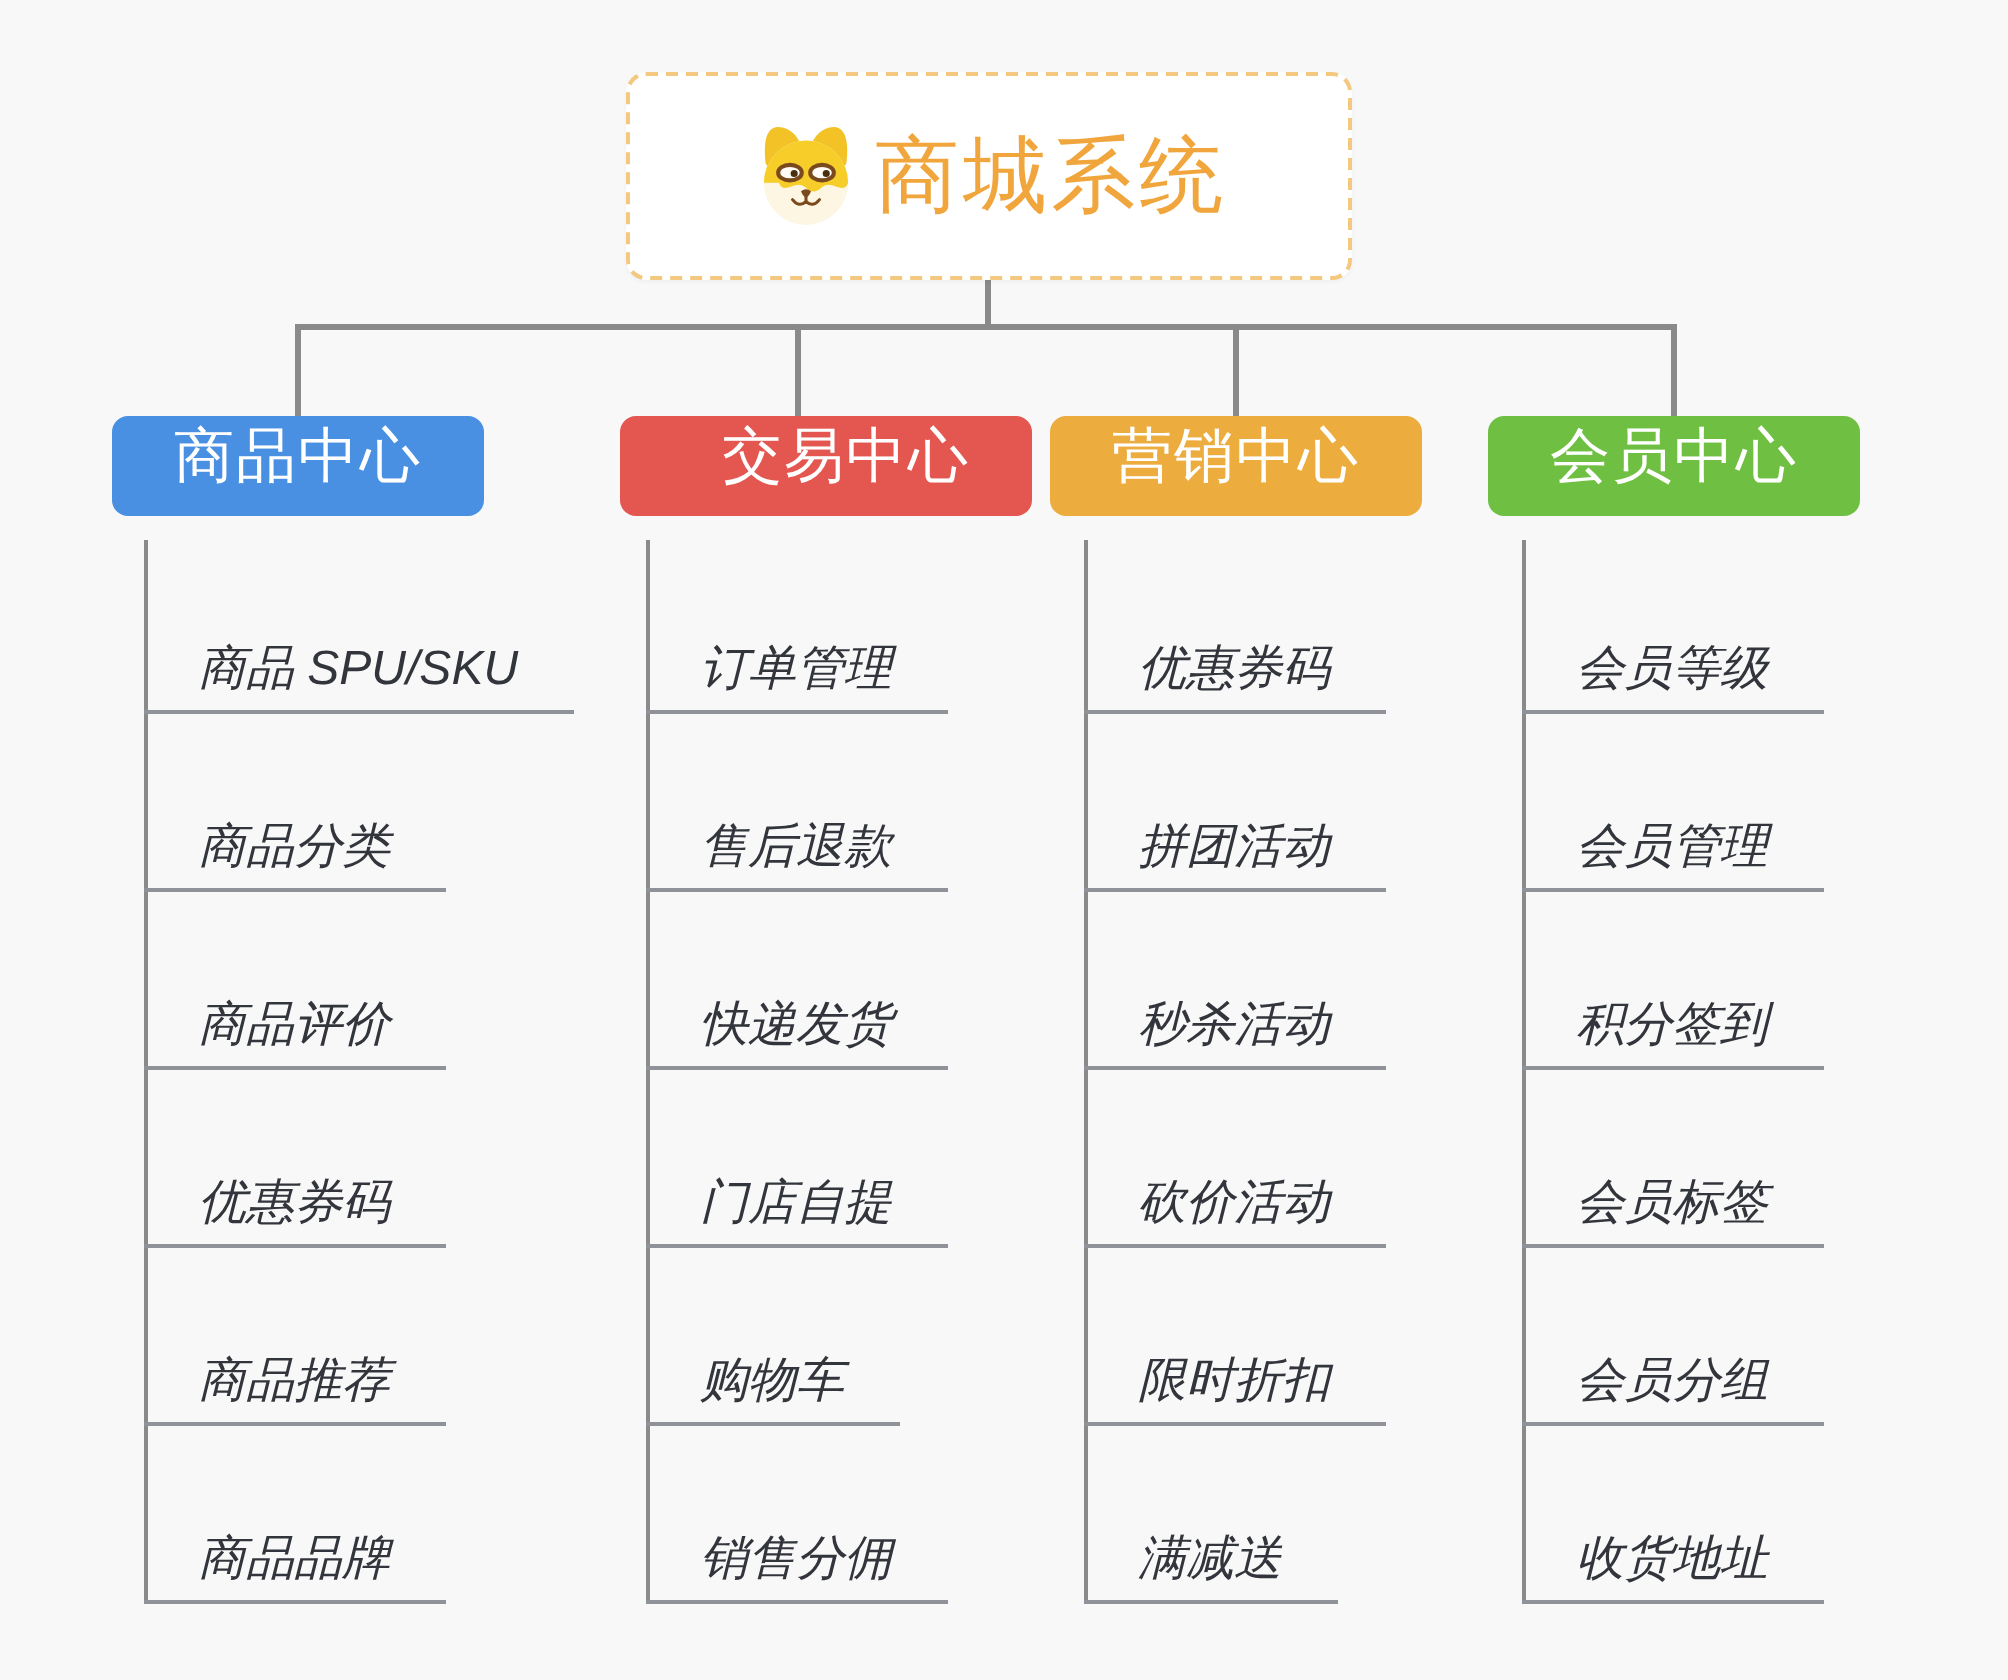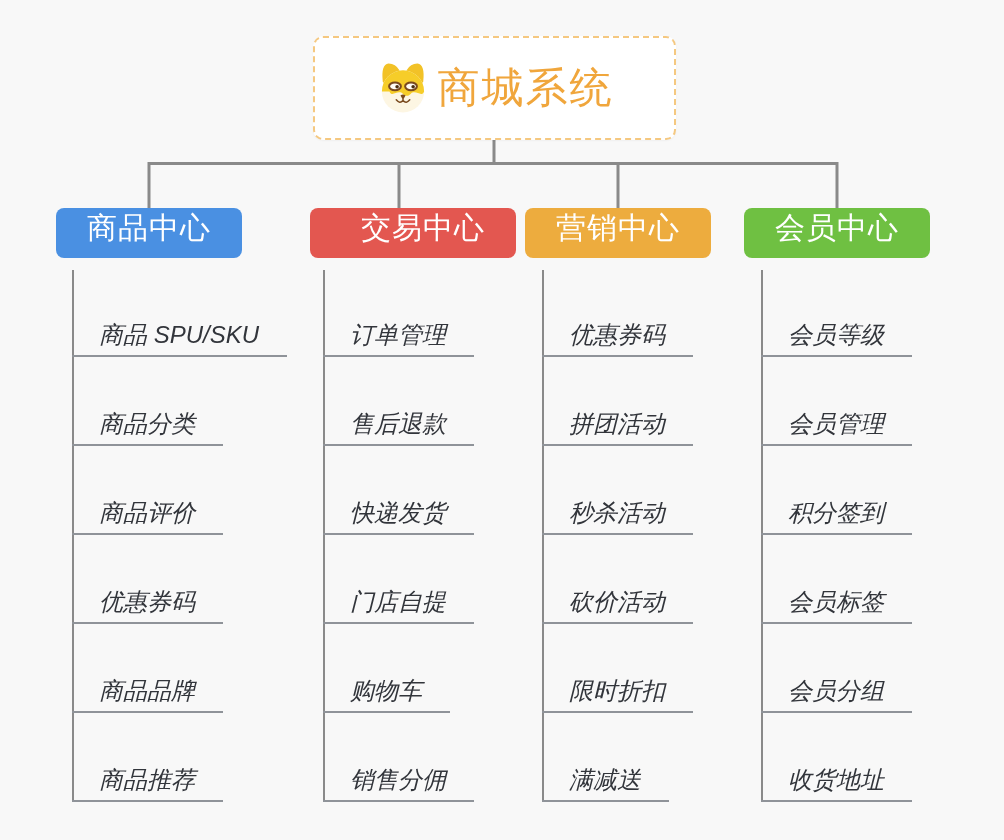--- a/index.html
+++ b/index.html
@@ -123,22 +123,22 @@
 
   <div id="branches">
       <div class="branch-box col0" style="background: rgb(74, 144, 226);">
         <span>商品中心</span>
       </div>
       <div class="column col0">
         <div class="child-item"><span>商品 SPU/SKU</span></div>
         <div class="child-item"><span>商品分类</span></div>
         <div class="child-item"><span>商品评价</span></div>
         <div class="child-item"><span>优惠券码</span></div>
+        <div class="child-item"><span>商品推荐</span></div>
         <div class="child-item"><span>商品品牌</span></div>
-        <div class="child-item"><span>商品推荐</span></div>
       </div>
       <div class="branch-box col1" style="background: rgb(227, 87, 80);">
         <span>交易中心</span>
       </div>
       <div class="column col1">
         <div class="child-item"><span>订单管理</span></div>
         <div class="child-item"><span>售后退款</span></div>
         <div class="child-item"><span>快递发货</span></div>
         <div class="child-item"><span>门店自提</span></div>
         <div class="child-item"><span>购物车</span></div>

